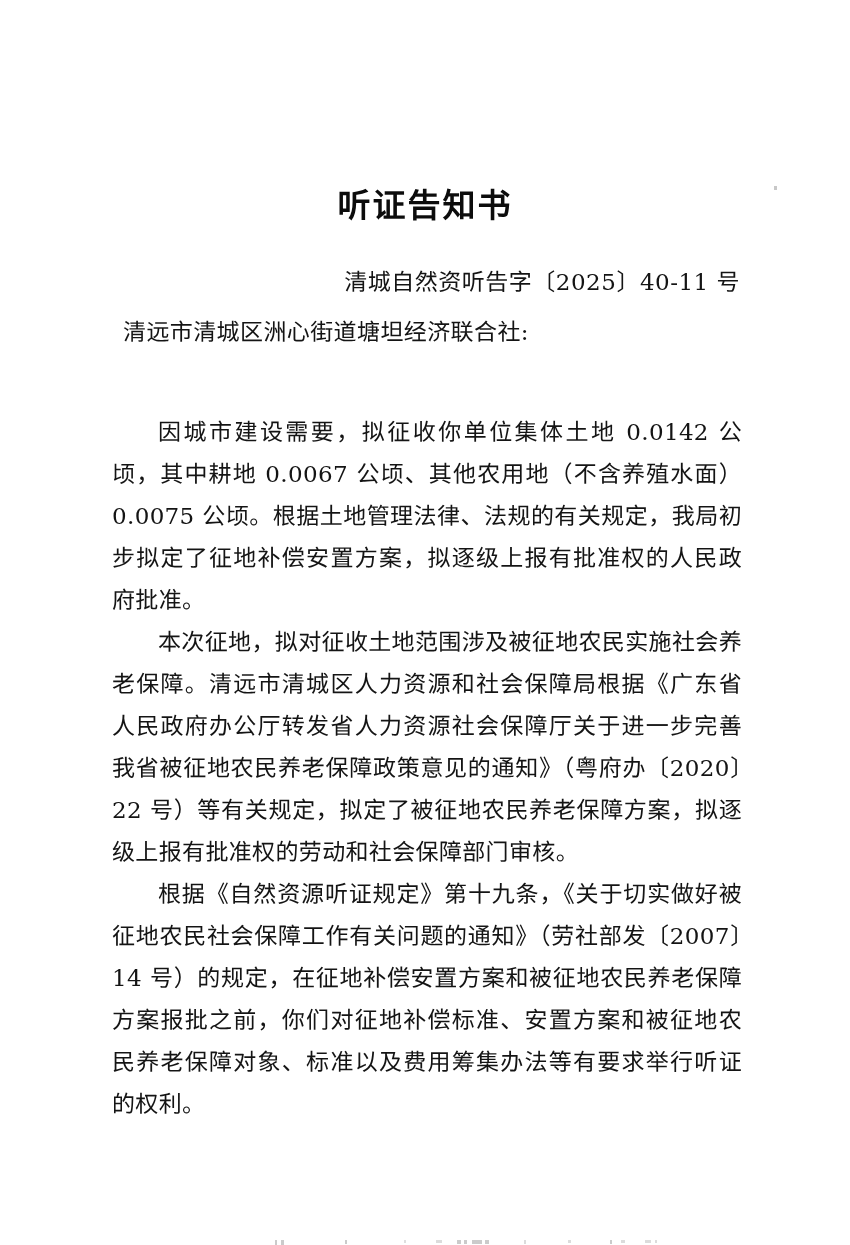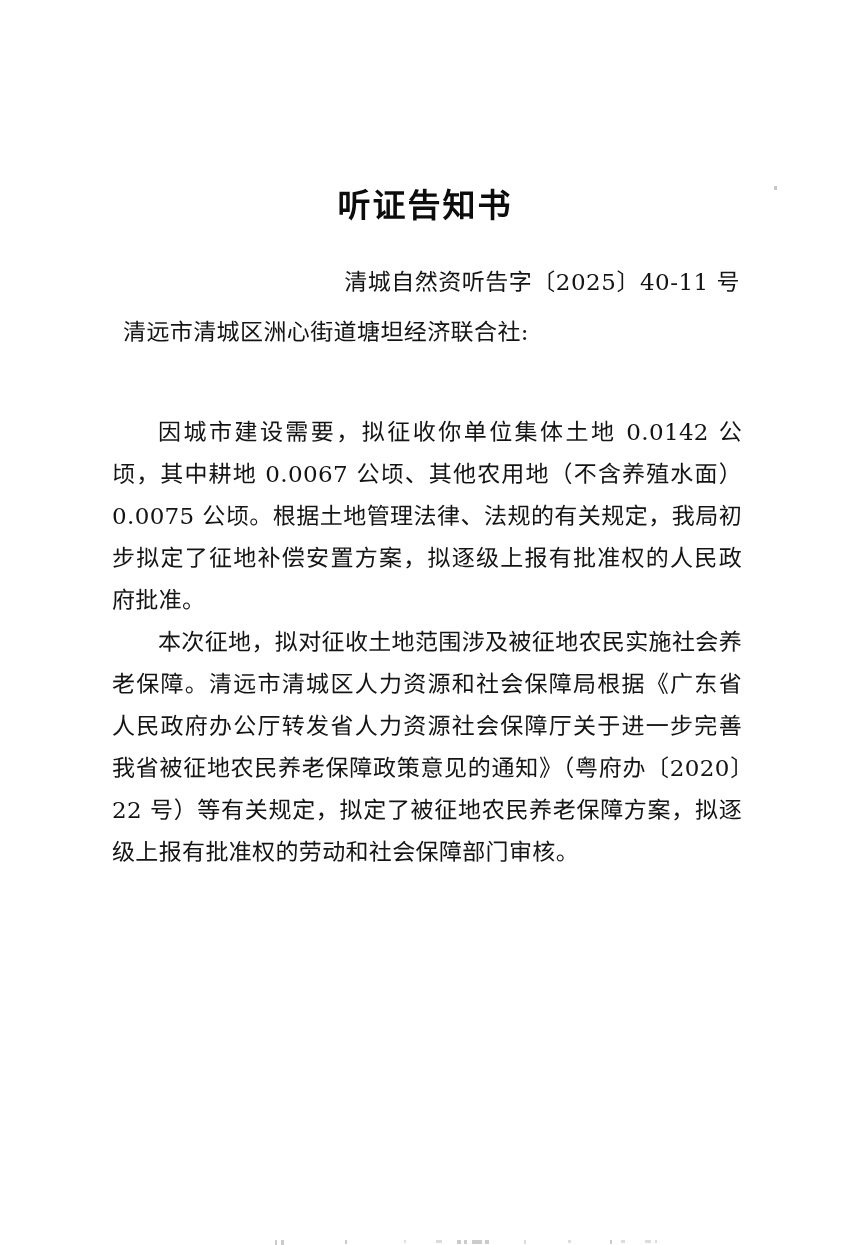--- a/index.html
+++ b/index.html
@@ -117,20 +117,21 @@
 
   <div class="doc-title">听证告知书</div>
 
   <div class="doc-number">清城自然资听告字〔2025〕40-11 号</div>
 
   <div class="recipient">清远市清城区洲心街道塘坦经济联合社:</div>
 
   <div class="body-block">
     <p class="body-para">因城市建设需要，拟征收你单位集体土地 0.0142 公顷，其中耕地 0.0067 公顷、其他农用地（不含养殖水面）0.0075 公顷。根据土地管理法律、法规的有关规定，我局初步拟定了征地补偿安置方案，拟逐级上报有批准权的人民政府批准。</p>
     <p class="body-para">本次征地，拟对征收土地范围涉及被征地农民实施社会养老保障。清远市清城区人力资源和社会保障局根据《广东省人民政府办公厅转发省人力资源社会保障厅关于进一步完善我省被征地农民养老保障政策意见的通知》（粤府办〔2020〕22 号）等有关规定，拟定了被征地农民养老保障方案，拟逐级上报有批准权的劳动和社会保障部门审核。</p>
+    <p class="body-para">根据《自然资源听证规定》第十九条，《关于切实做好被征地农民社会保障工作有关问题的通知》（劳社部发〔2007〕14 号）的规定，在征地补偿安置方案和被征地农民养老保障方案报批之前，你们对征地补偿标准、安置方案和被征地农民养老保障对象、标准以及费用筹集办法等有要求举行听证的权利。</p>
   </div>
 
   <div class="scan-speck"></div>
 
   <div class="scan-edge-artifacts">
     <i style="left:275px;width:2px;height:5px;"></i>
     <i style="left:281px;width:3px;height:5px;"></i>
     <i style="left:345px;width:2px;height:4px;"></i>
     <i style="left:404px;width:2px;height:3px;opacity:.45;"></i>
     <i style="left:436px;width:6px;height:3px;opacity:.5;"></i>

